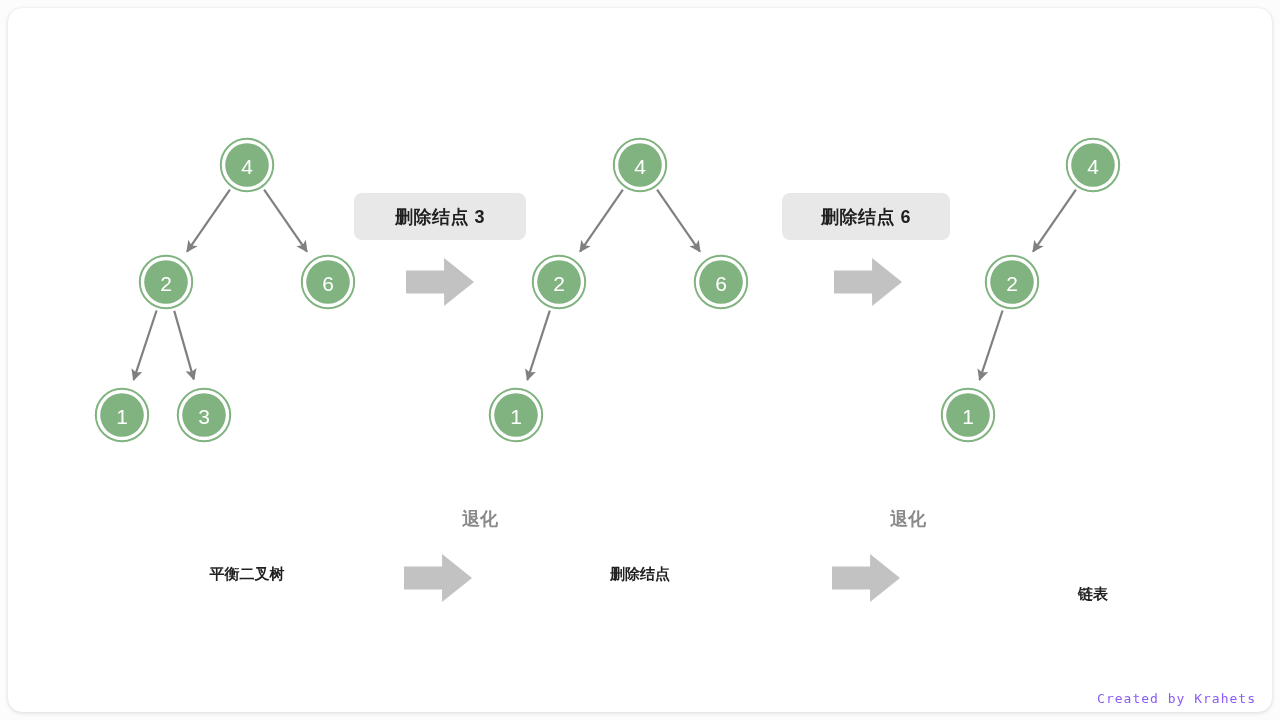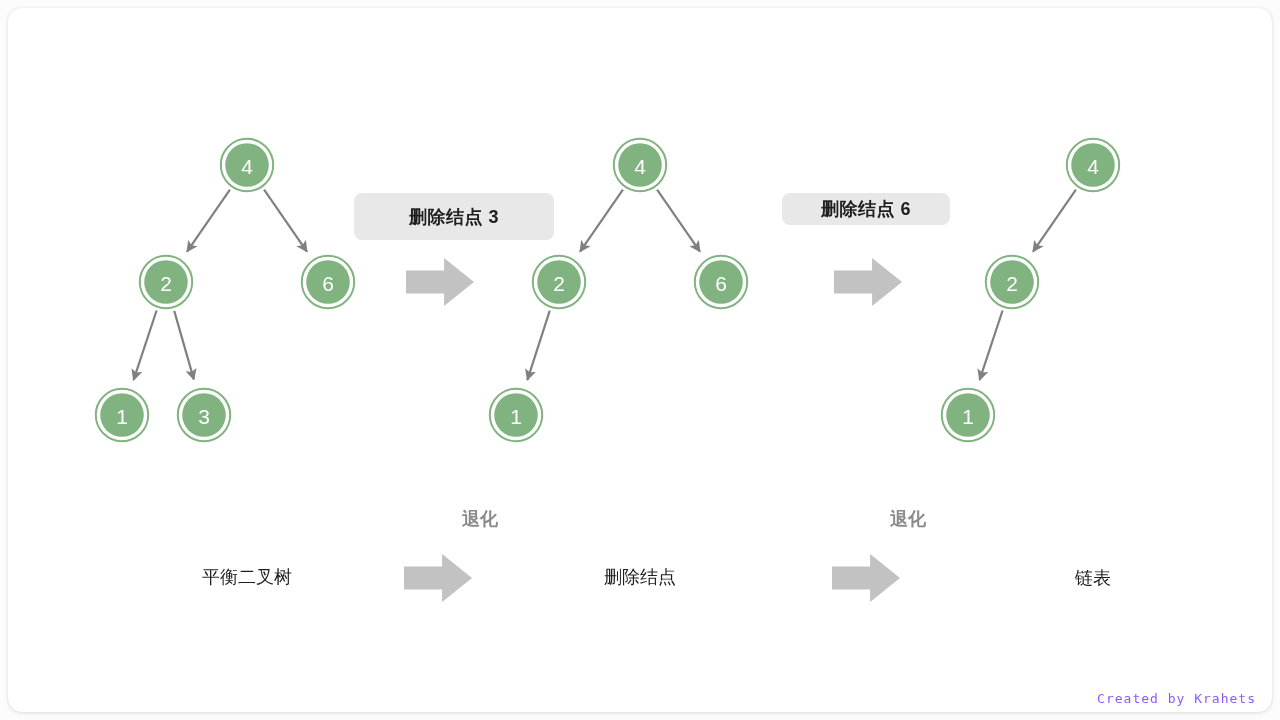--- a/index.html
+++ b/index.html
@@ -50,22 +50,22 @@
     justify-content: center;
     color: #1f1f1f;
     font-size: 18px;
     font-weight: bold;
     letter-spacing: 0.5px;
     white-space: nowrap;
   }
   .caption-strong {
     position: absolute;
     color: #1f1f1f;
-    font-size: 18px;
-    font-weight: normal;
+    font-size: 15px;
+    font-weight: bold;
     white-space: nowrap;
     text-align: center;
     transform: translateX(-50%);
   }
   .caption-muted {
     position: absolute;
     color: #8a8a8a;
     font-size: 18px;
     font-weight: bold;
     white-space: nowrap;
@@ -183,25 +183,25 @@
       </g>
     <g id="block-arrows-group">
         <polygon points="406,270.48 444.08,270.48 444.08,258 474,282 444.08,306 444.08,293.52 406,293.52" fill="#c2c2c2"></polygon>
         <polygon points="834,270.48 872.08,270.48 872.08,258 902,282 872.08,306 872.08,293.52 834,293.52" fill="#c2c2c2"></polygon>
         <polygon points="404,566.48 442.08,566.48 442.08,554 472,578 442.08,602 442.08,589.52 404,589.52" fill="#c2c2c2"></polygon>
         <polygon points="832,566.48 870.08,566.48 870.08,554 900,578 870.08,602 870.08,589.52 832,589.52" fill="#c2c2c2"></polygon>
       </g>
   </svg>
 
   <div id="tags-layer">
-      <div class="tag-box" style="left: 354px; top: 193px; width: 200px; height: 47px;">删除结点  3</div>
-      <div class="tag-box" style="left: 782px; top: 193px; width: 168px; height: 32px;">删除结点  6</div>
+      <div class="tag-box" style="left: 354px; top: 193px; width: 172px; height: 47px;">删除结点  3</div>
+      <div class="tag-box" style="left: 782px; top: 193px; width: 168px; height: 47px;">删除结点  6</div>
     </div>
   <div id="captions-layer">
       <div class="caption-muted" style="left: 440px; top: 507px;">退化</div>
       <div class="caption-muted" style="left: 868px; top: 507px;">退化</div>
       <div class="caption-strong" style="left: 247px; top: 565px;">平衡二叉树</div>
       <div class="caption-strong" style="left: 640px; top: 565px;">删除结点</div>
-      <div class="caption-strong" style="left: 1093px; top: 566px;">链表</div>
+      <div class="caption-strong" style="left: 1093px; top: 585px;">链表</div>
     </div>
 
   <div class="watermark">Created by Krahets</div>
 </div>
 
 </body></html>

